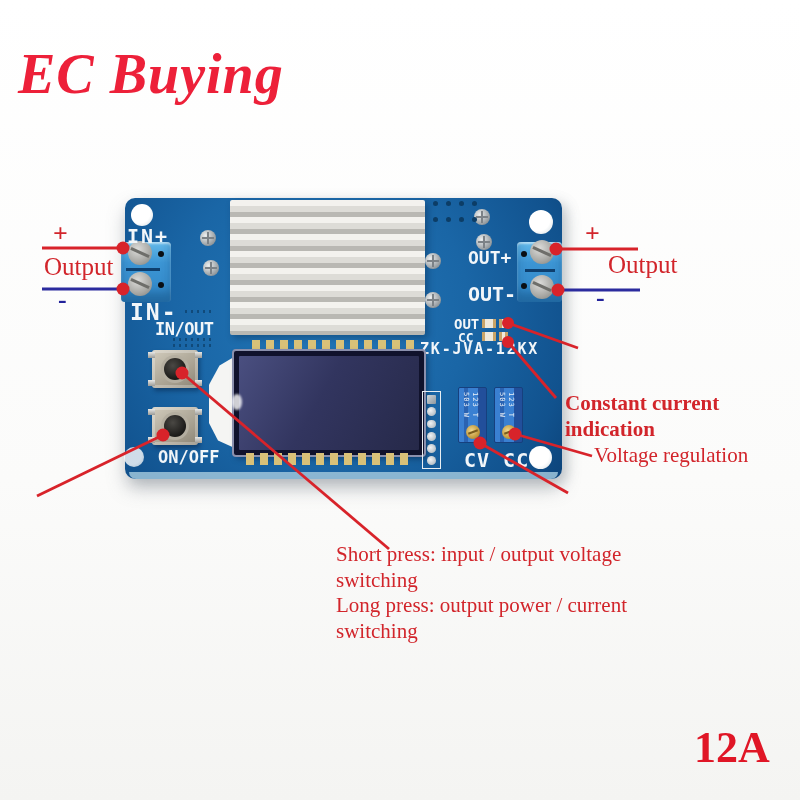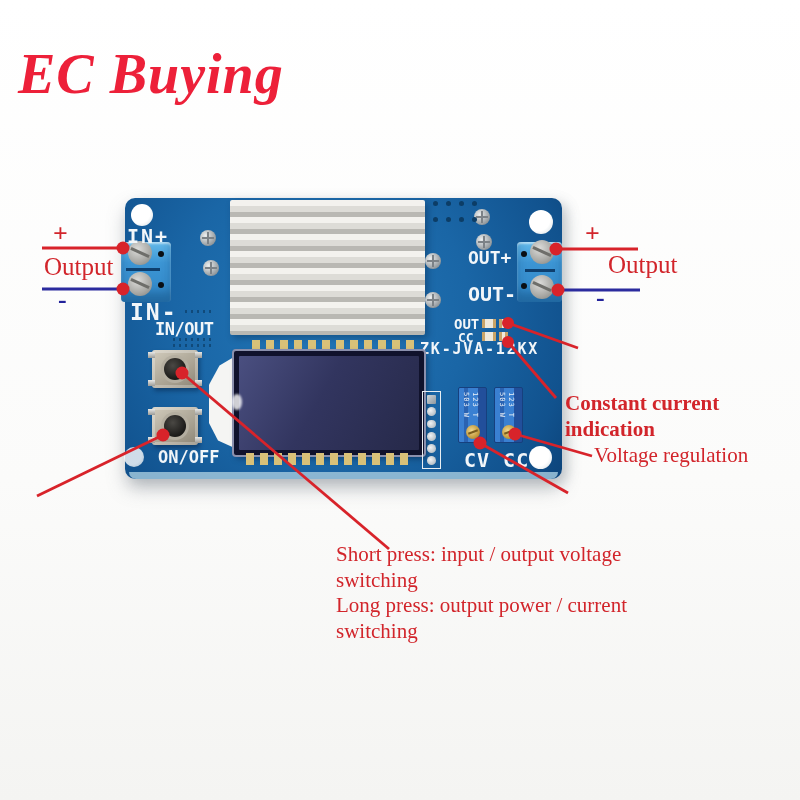--- a/index.html
+++ b/index.html
@@ -221,13 +221,14 @@
   <div class="ann sign blue" style="left:596px;top:282px;">-</div>
 
   <div class="ann" style="left:565px;top:391px;font-weight:bold;">Constant current indication</div>
   <div class="ann" style="left:594px;top:443px;">Voltage regulation</div>
 
   <div class="ann note" style="left:336px;top:542px;">Short press: input / output voltage
 switching
 Long press: output power / current
 switching</div>
 
+  <div class="rating">12A</div>
 </div>
 
 </body></html>

